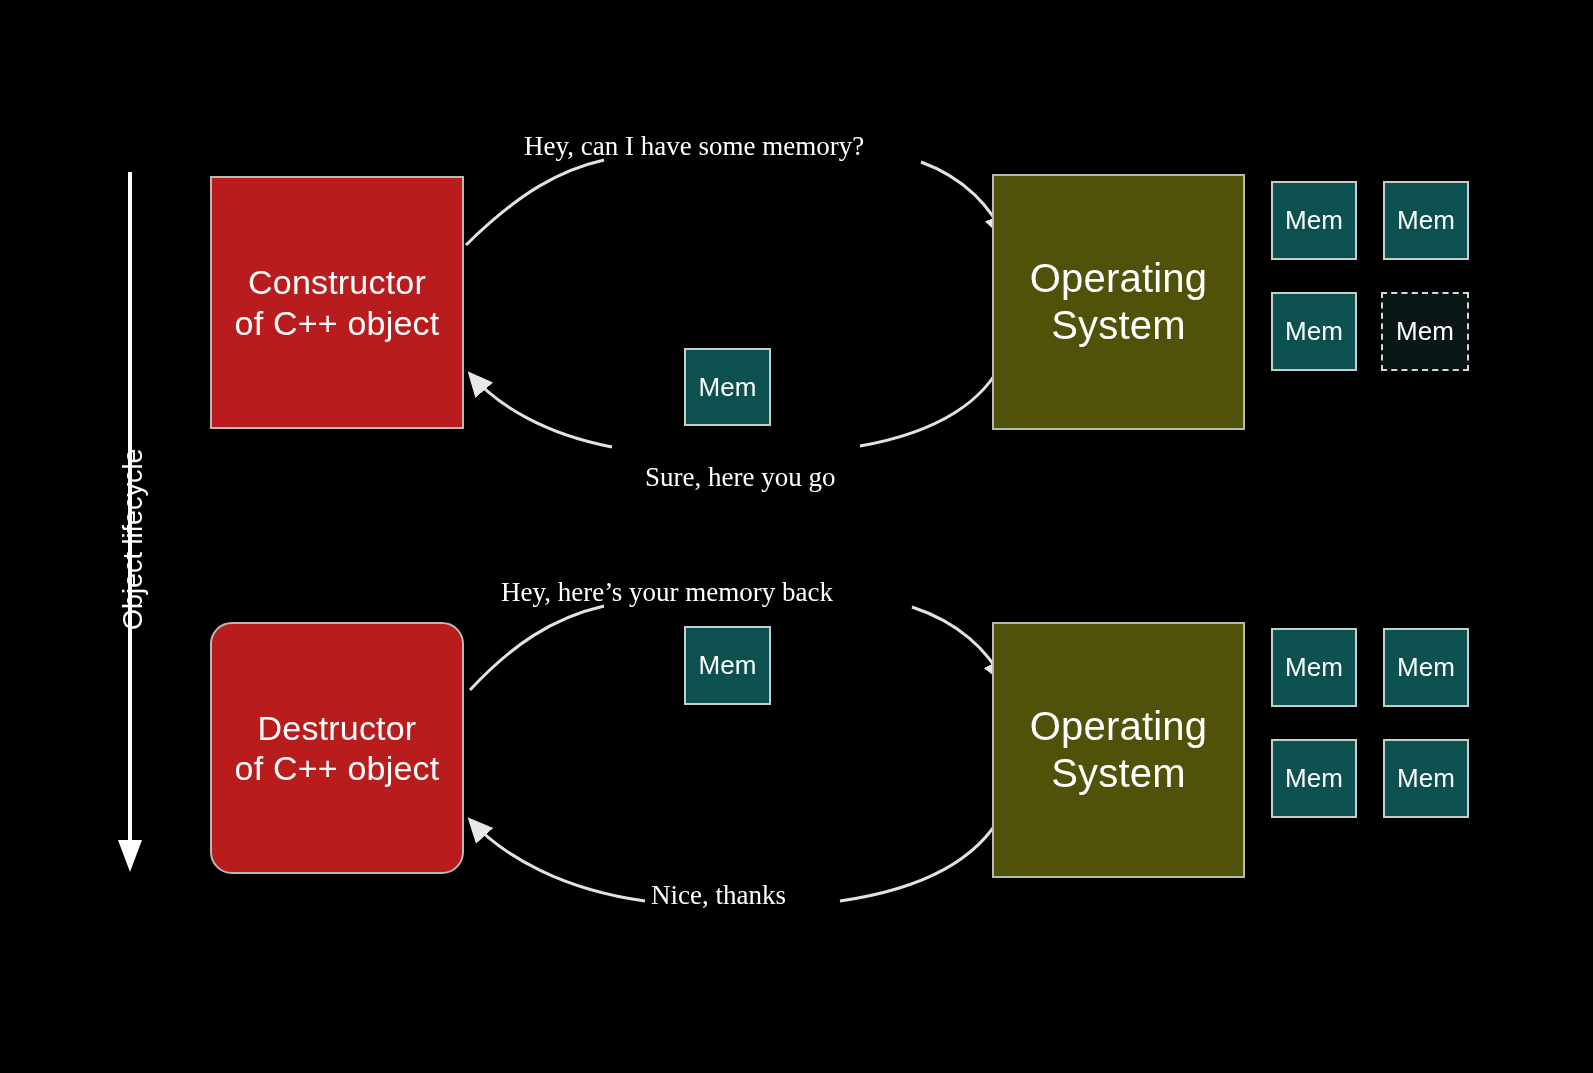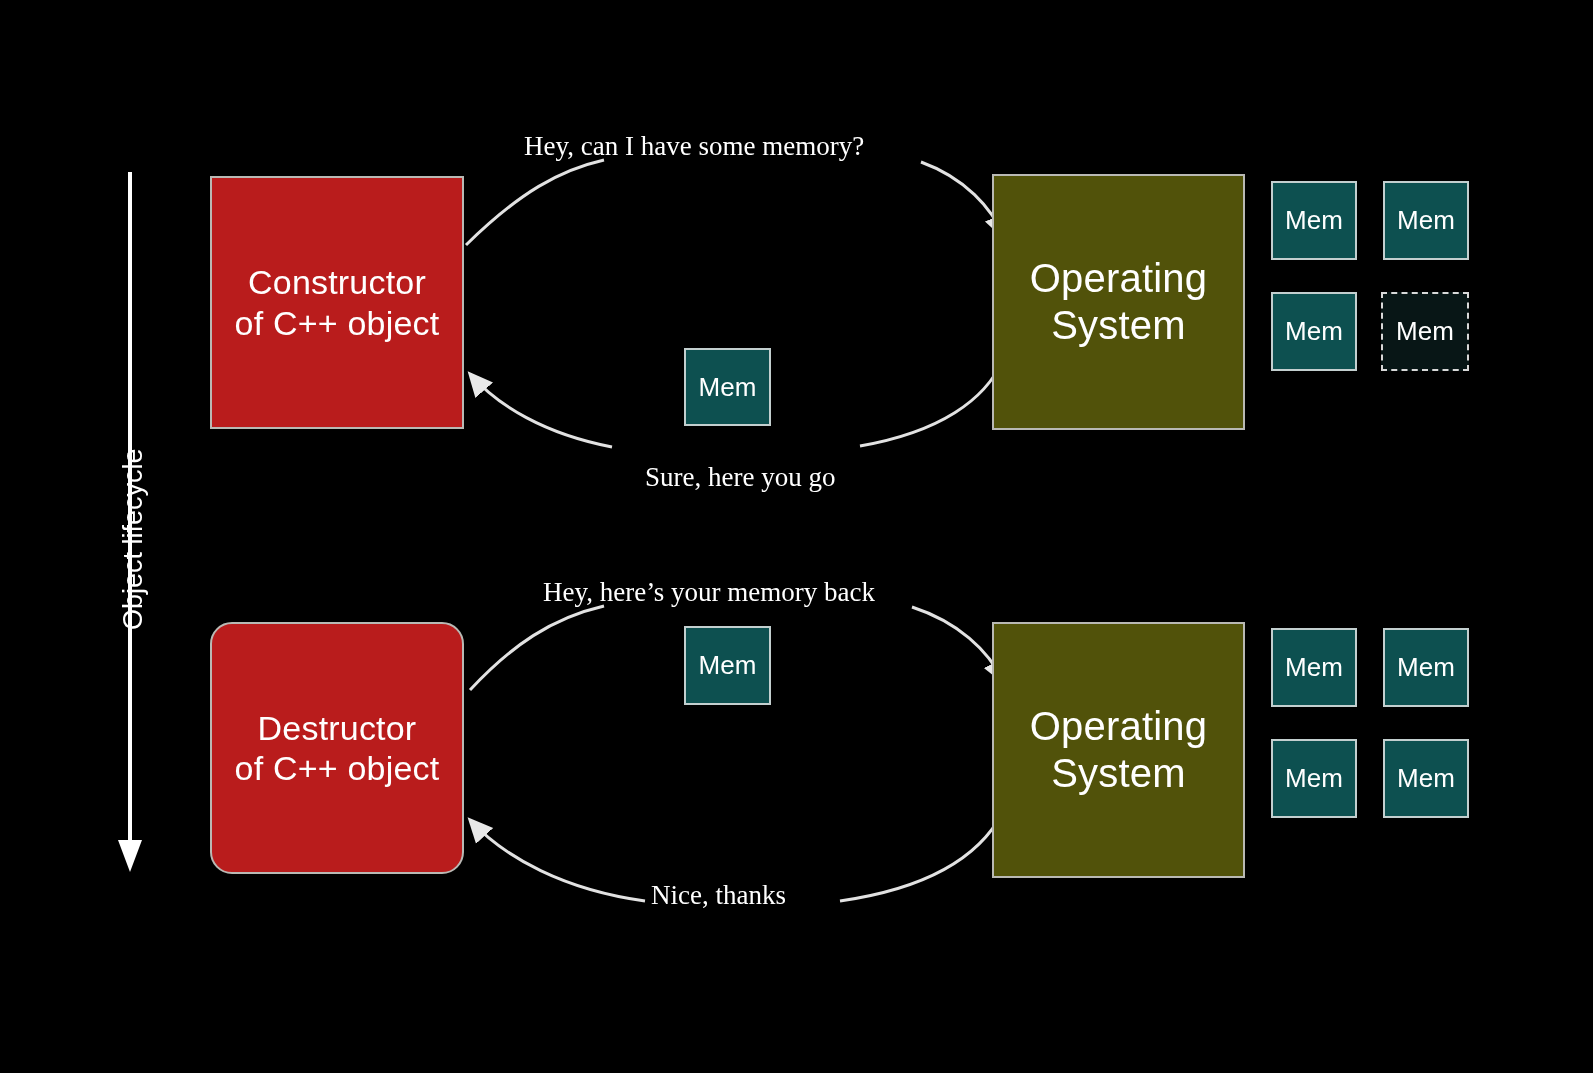--- a/index.html
+++ b/index.html
@@ -144,21 +144,21 @@
   </div>
   <div class="mem-block empty" style="left:1381px; top:292px; width:88px; height:79px;">
     <span>Mem</span>
   </div>
 
   <div class="actor-box gray" style="left:210px; top:622px; width:254px; height:252px;border-radius:22px;">
     <div class="actor-label">Destructor
 of C++ object</div>
   </div>
 
-  <div class="caption" style="left:543px; top:577px;">Hey, here’s your memory back</div>
+  <div class="caption" style="left:501px; top:577px;">Hey, here’s your memory back</div>
 
   <div class="actor-box olive" style="left:992px; top:622px; width:253px; height:256px;">
     <div class="actor-label os">Operating
 System</div>
   </div>
 
   <div class="mem-block" style="left:684px; top:626px; width:87px; height:79px;">
     <span>Mem</span>
   </div>
 

